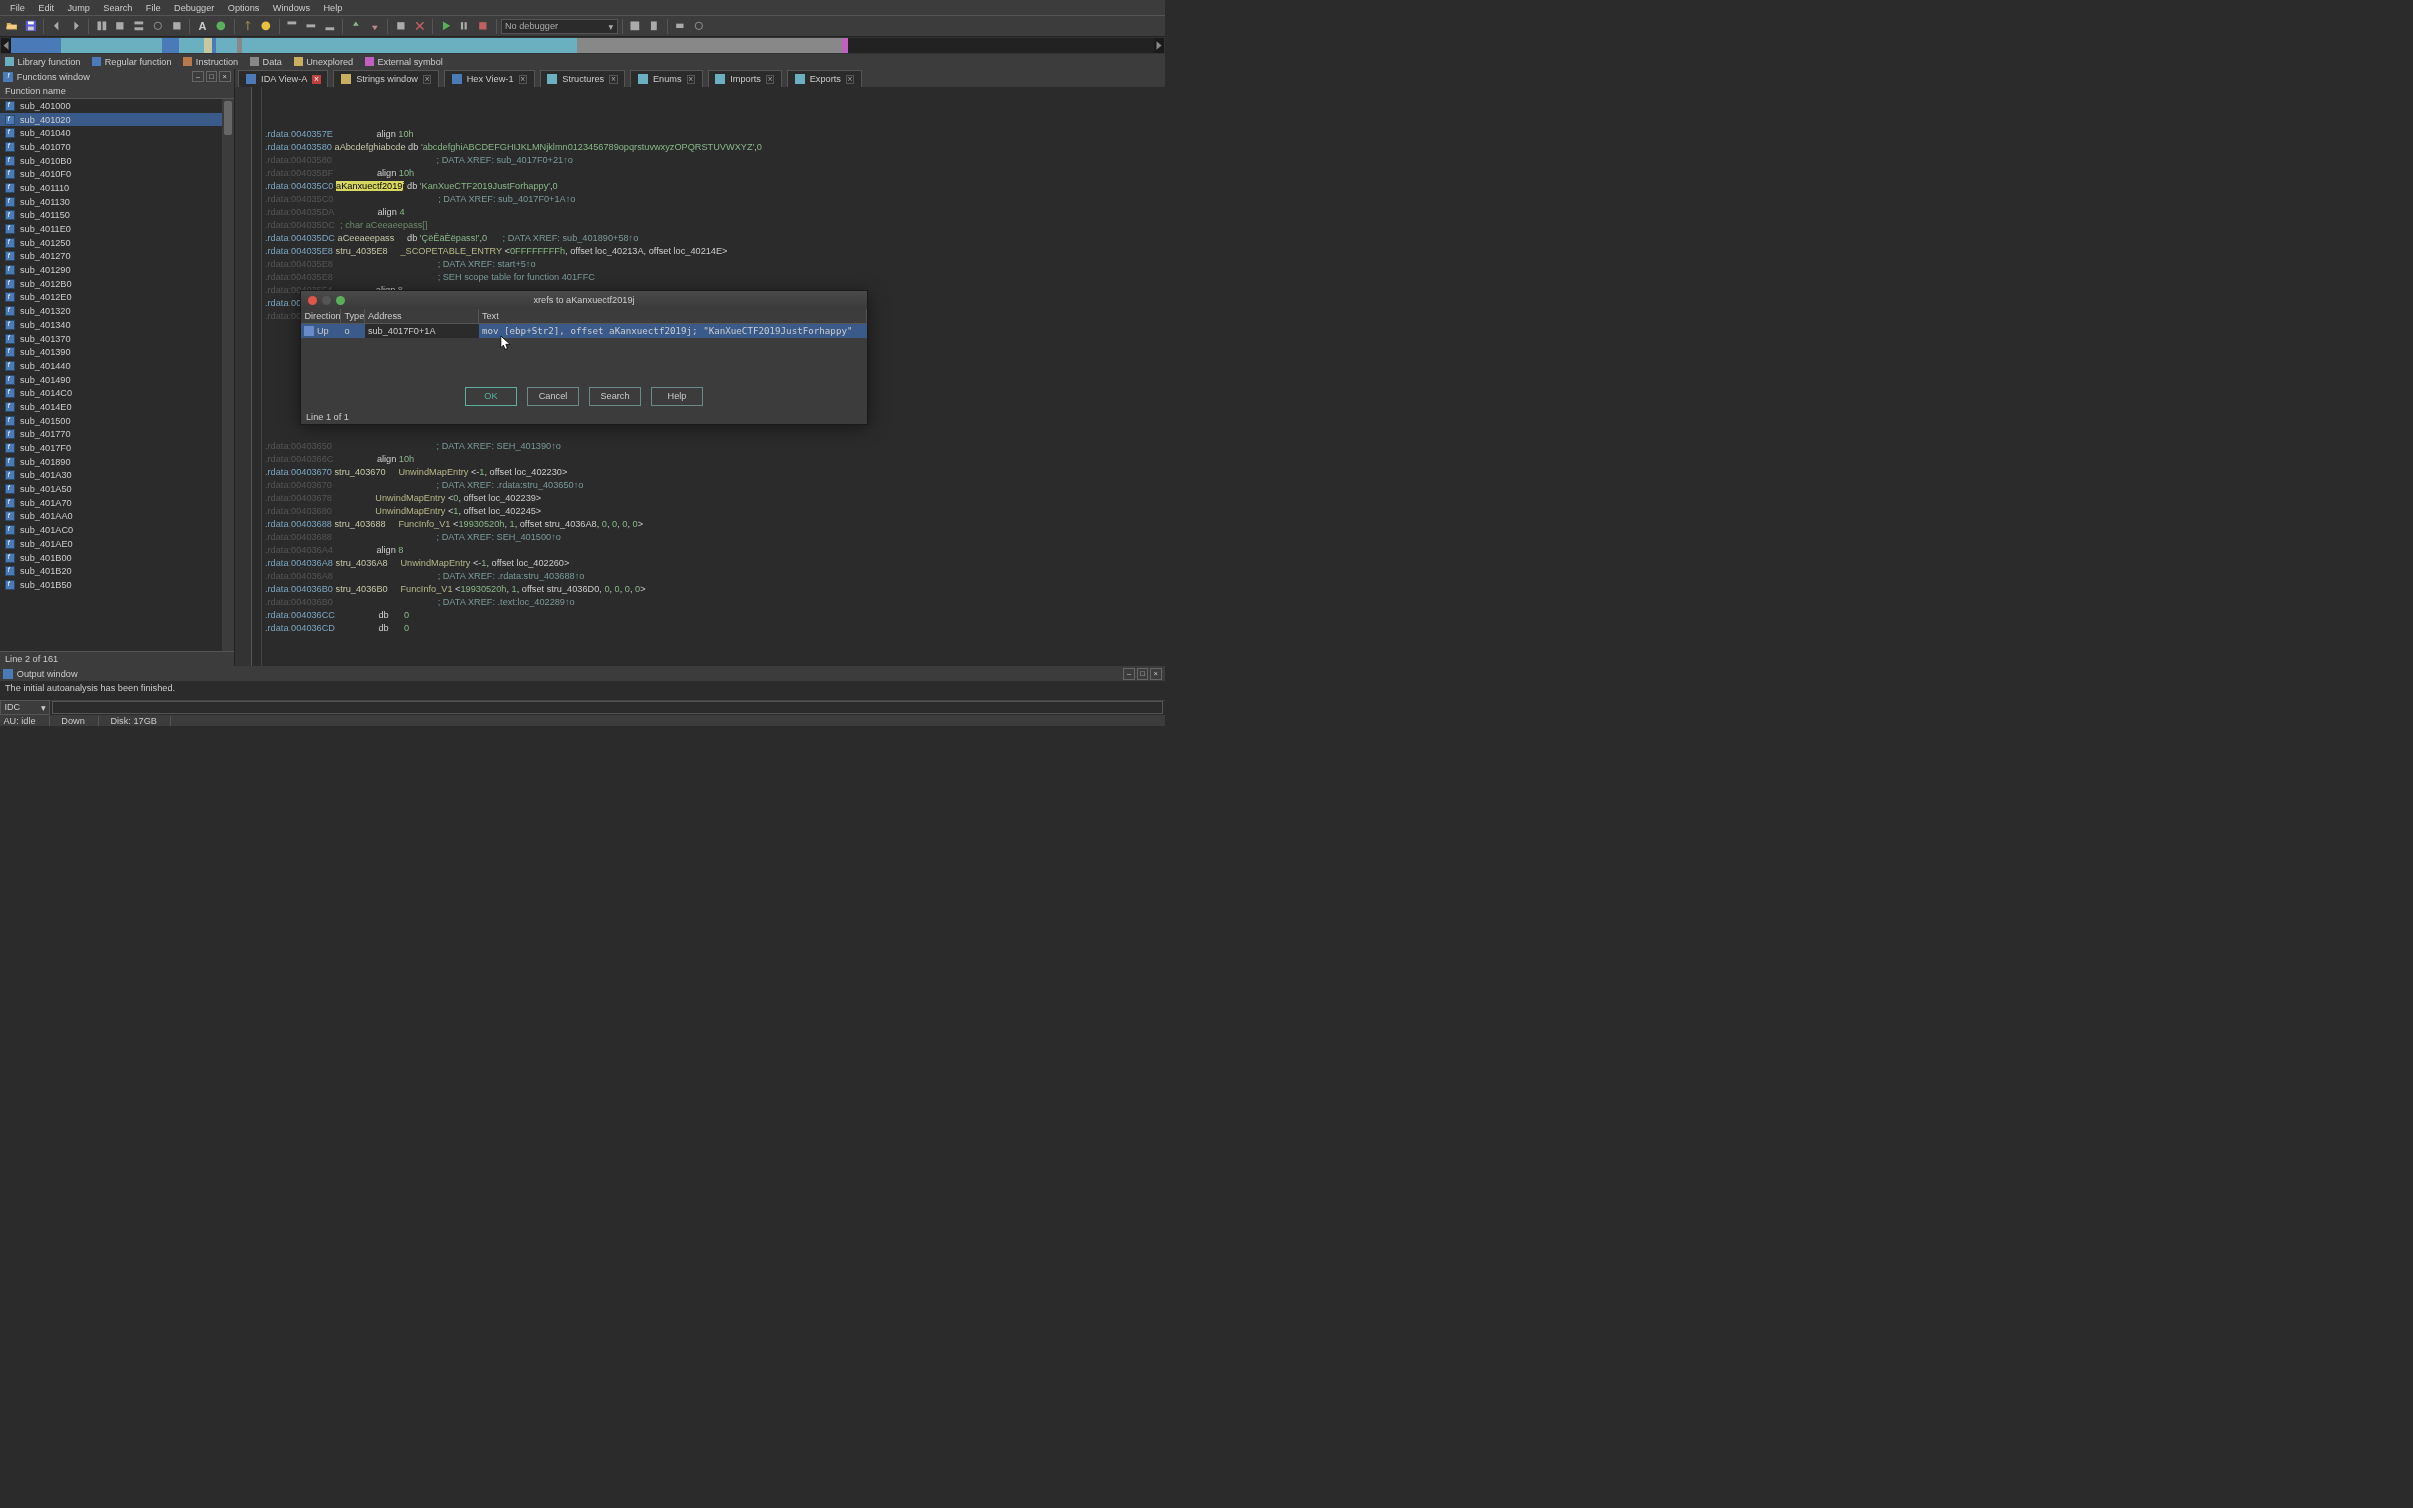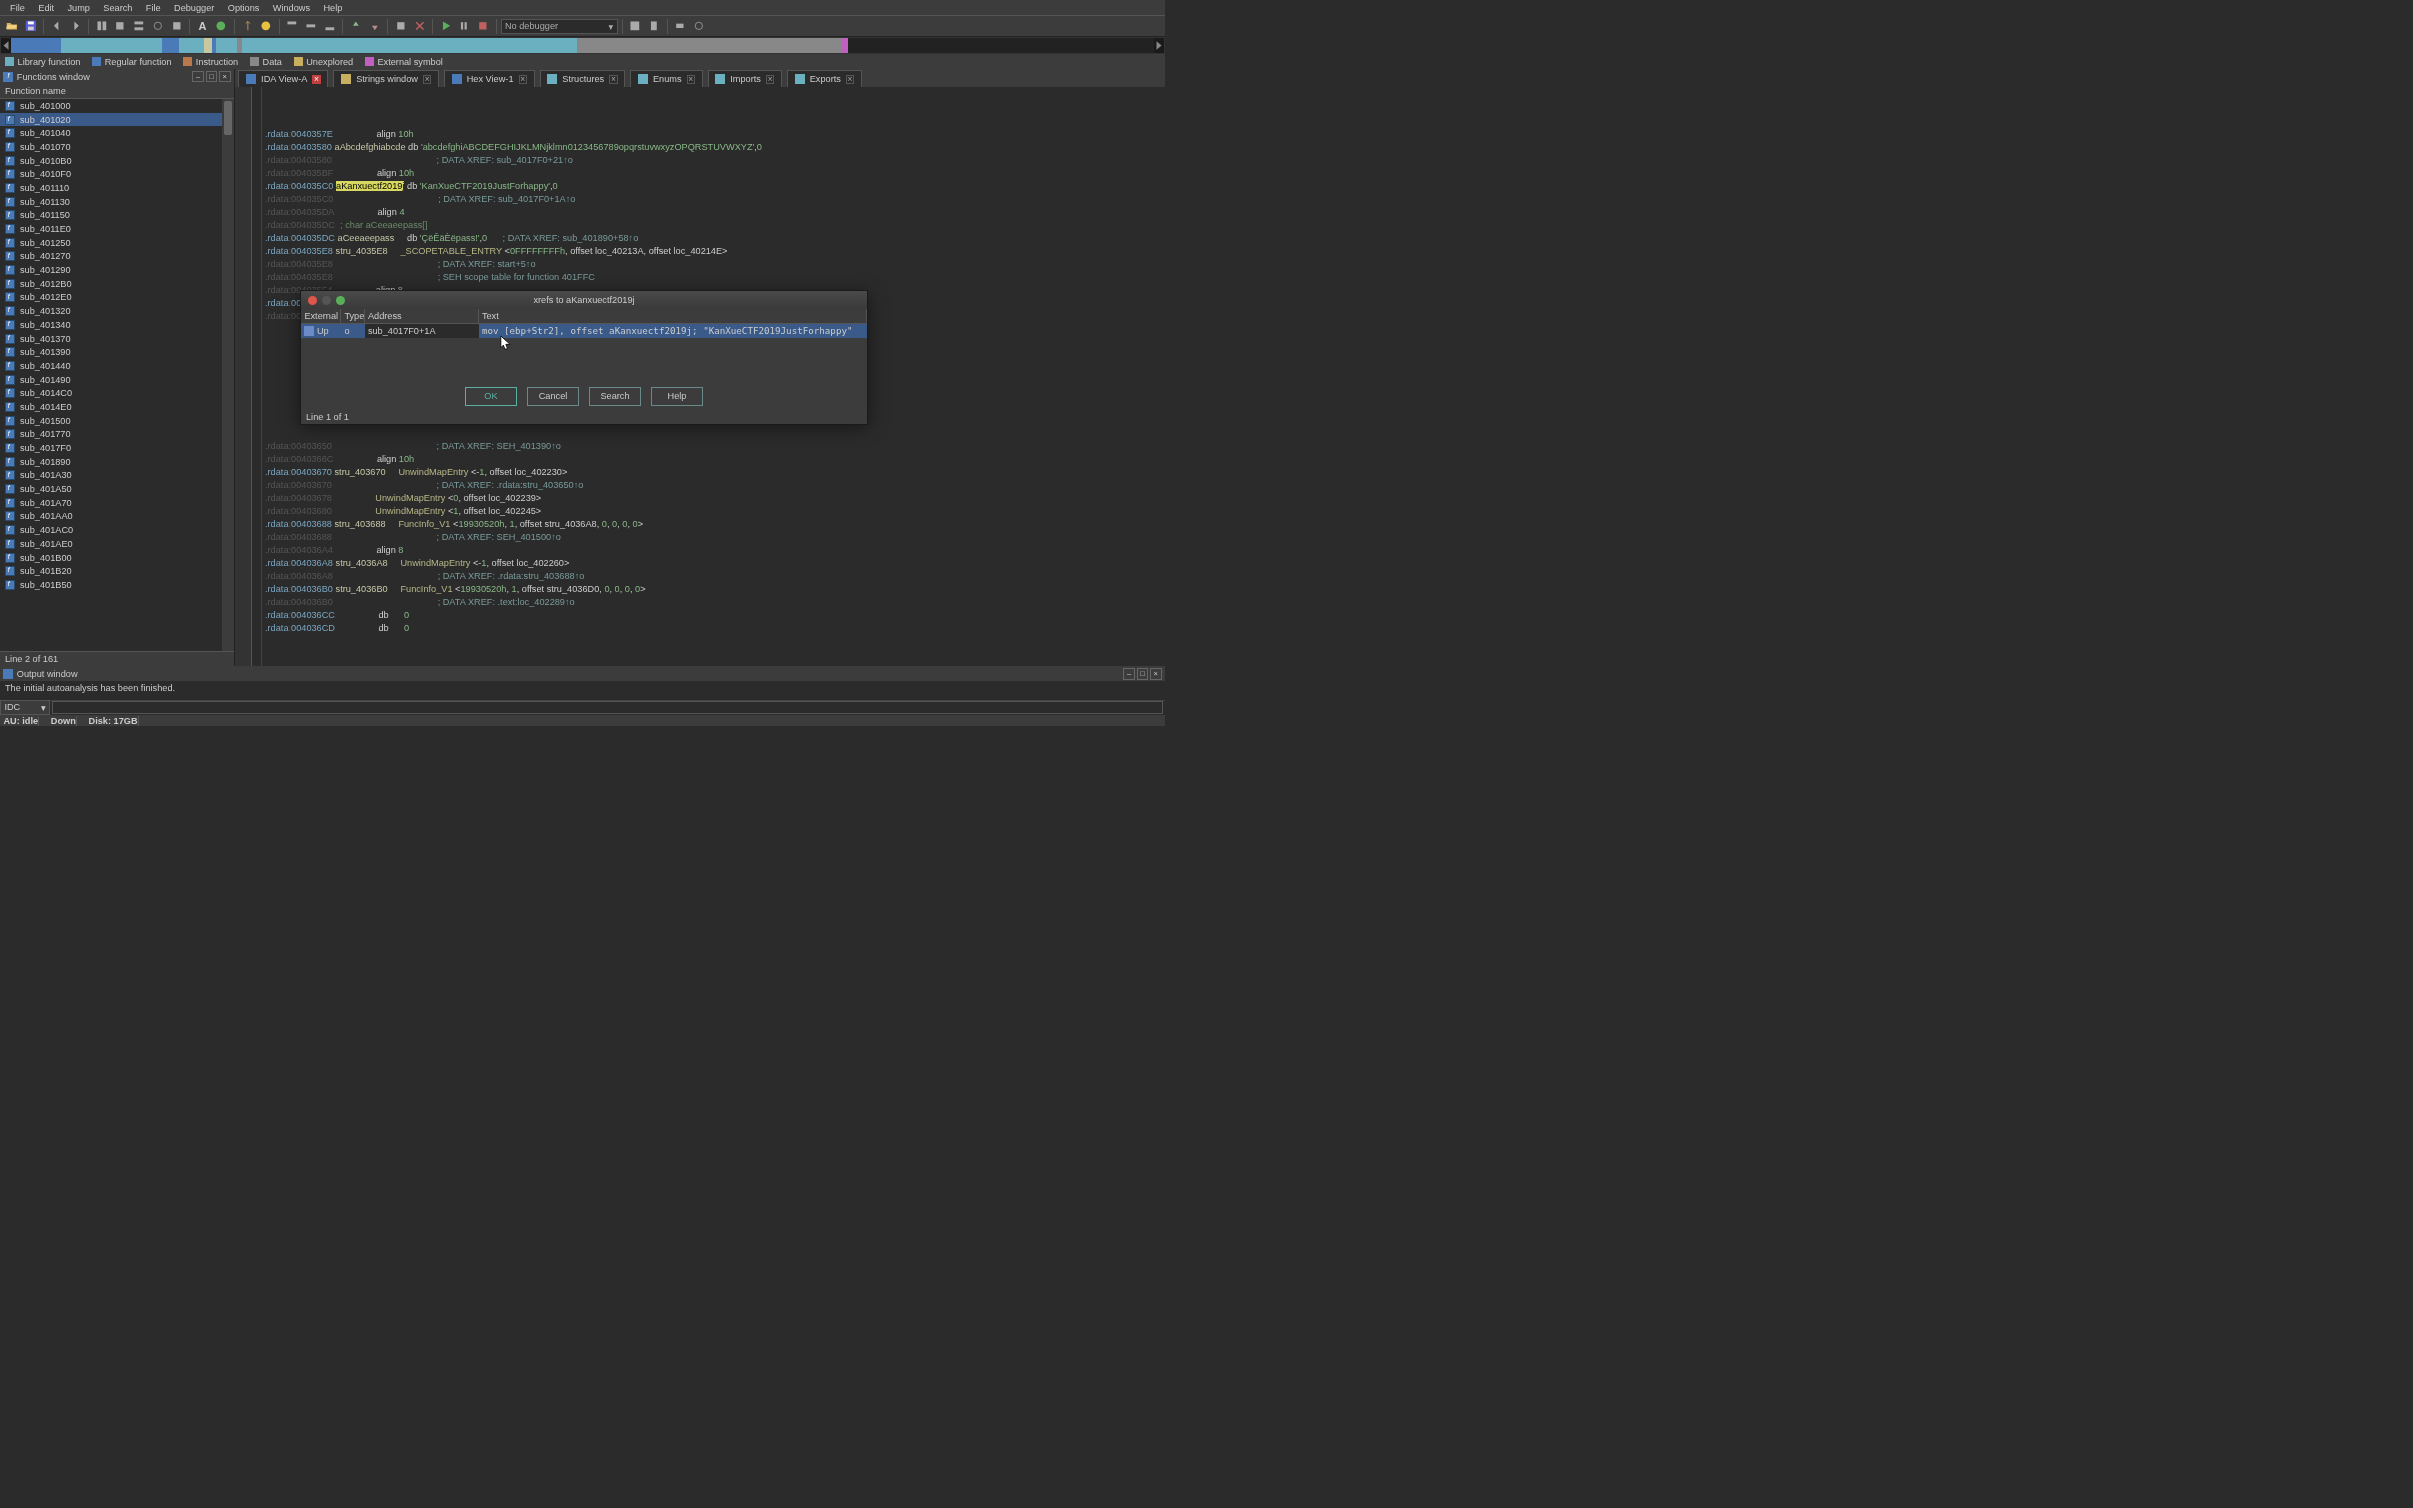--- a/index.html
+++ b/index.html
@@ -73,21 +73,21 @@
 .output-title { height:15px; background:#3c3c3c; display:flex; align-items:center; justify-content:space-between; padding:0 3.4px; }
 .output-body { height:18.4px; background:#2b2b2b; padding:1.7px 5px; color:#ccc; }
 
 
 .idc { height:15px; background:#2b2b2b; border-top:0.8px solid #444; display:flex; align-items:center; }
 .idc .drop { width:50px; border:0.8px solid #555; background:#3c3c3c; padding:0.8px 3.4px; display:flex; justify-content:space-between;}
 .idc .inp { flex:1; border:0.8px solid #555; height:13.4px; margin:0 1.7px;}
 
 
 .status { height:11.7px; background:#3c3c3c; display:flex; align-items:center; padding:0 3.4px; gap:11.7px; font-size:8.4px; }
-.status span { border-right:0.8px solid #555; padding-right:0;font-weight:bold; }
+.status span { border-right:0.8px solid #555; padding-right:13px; }
 
 
 .modal { position:absolute; left:300px; top:290px; width:568px; background:#3c3c3c; border:0.8px solid #1a1a1a; box-shadow:0 3.4px 17px rgba(0,0,0,.5); }
 .modal-titlebar { height:18.4px; background:linear-gradient(#4a4a4a,#3a3a3a); display:flex; align-items:center; position:relative; }
 .modal-titlebar .dots { display:flex; gap:5px; padding-left:6.7px; }
 .modal-titlebar .dot { width:9.2px; height:9.2px; border-radius:50%; }
 .modal-titlebar .title { position:absolute; left:0; right:0; text-align:center; }
 .modal-head { display:flex; background:#3c3c3c; border-bottom:0.8px solid #555; }
 .modal-head div { padding:1.7px 3.4px; border-right:0.8px solid #555; }
 .modal-row { display:flex; background:#3a5a8a; align-items:center; }
@@ -564,21 +564,21 @@
 <div class="modal">
   <div class="modal-titlebar">
     <div class="dots">
       <div class="dot" style="background:#e0554a"></div>
       <div class="dot" style="background:#555"></div>
       <div class="dot" style="background:#5ab05a"></div>
     </div>
     <div class="title">xrefs to aKanxuectf2019j</div>
   </div>
   <div class="modal-head">
-    <div style="width:40px">External</div>
+    <div style="width:40px">Direction</div>
     <div style="width:23.5px">Type</div>
     <div style="width:114px">Address</div>
     <div style="flex:1">Text</div>
   </div>
   <div class="modal-row">
     <div style="width:40px;display:flex;align-items:center;gap:2.5px">
         <div style="width:10px;height:10px;background:#6a8ac8"></div>
         <span>Up</span>
       </div>
     <div style="width:23.5px">o</div>

